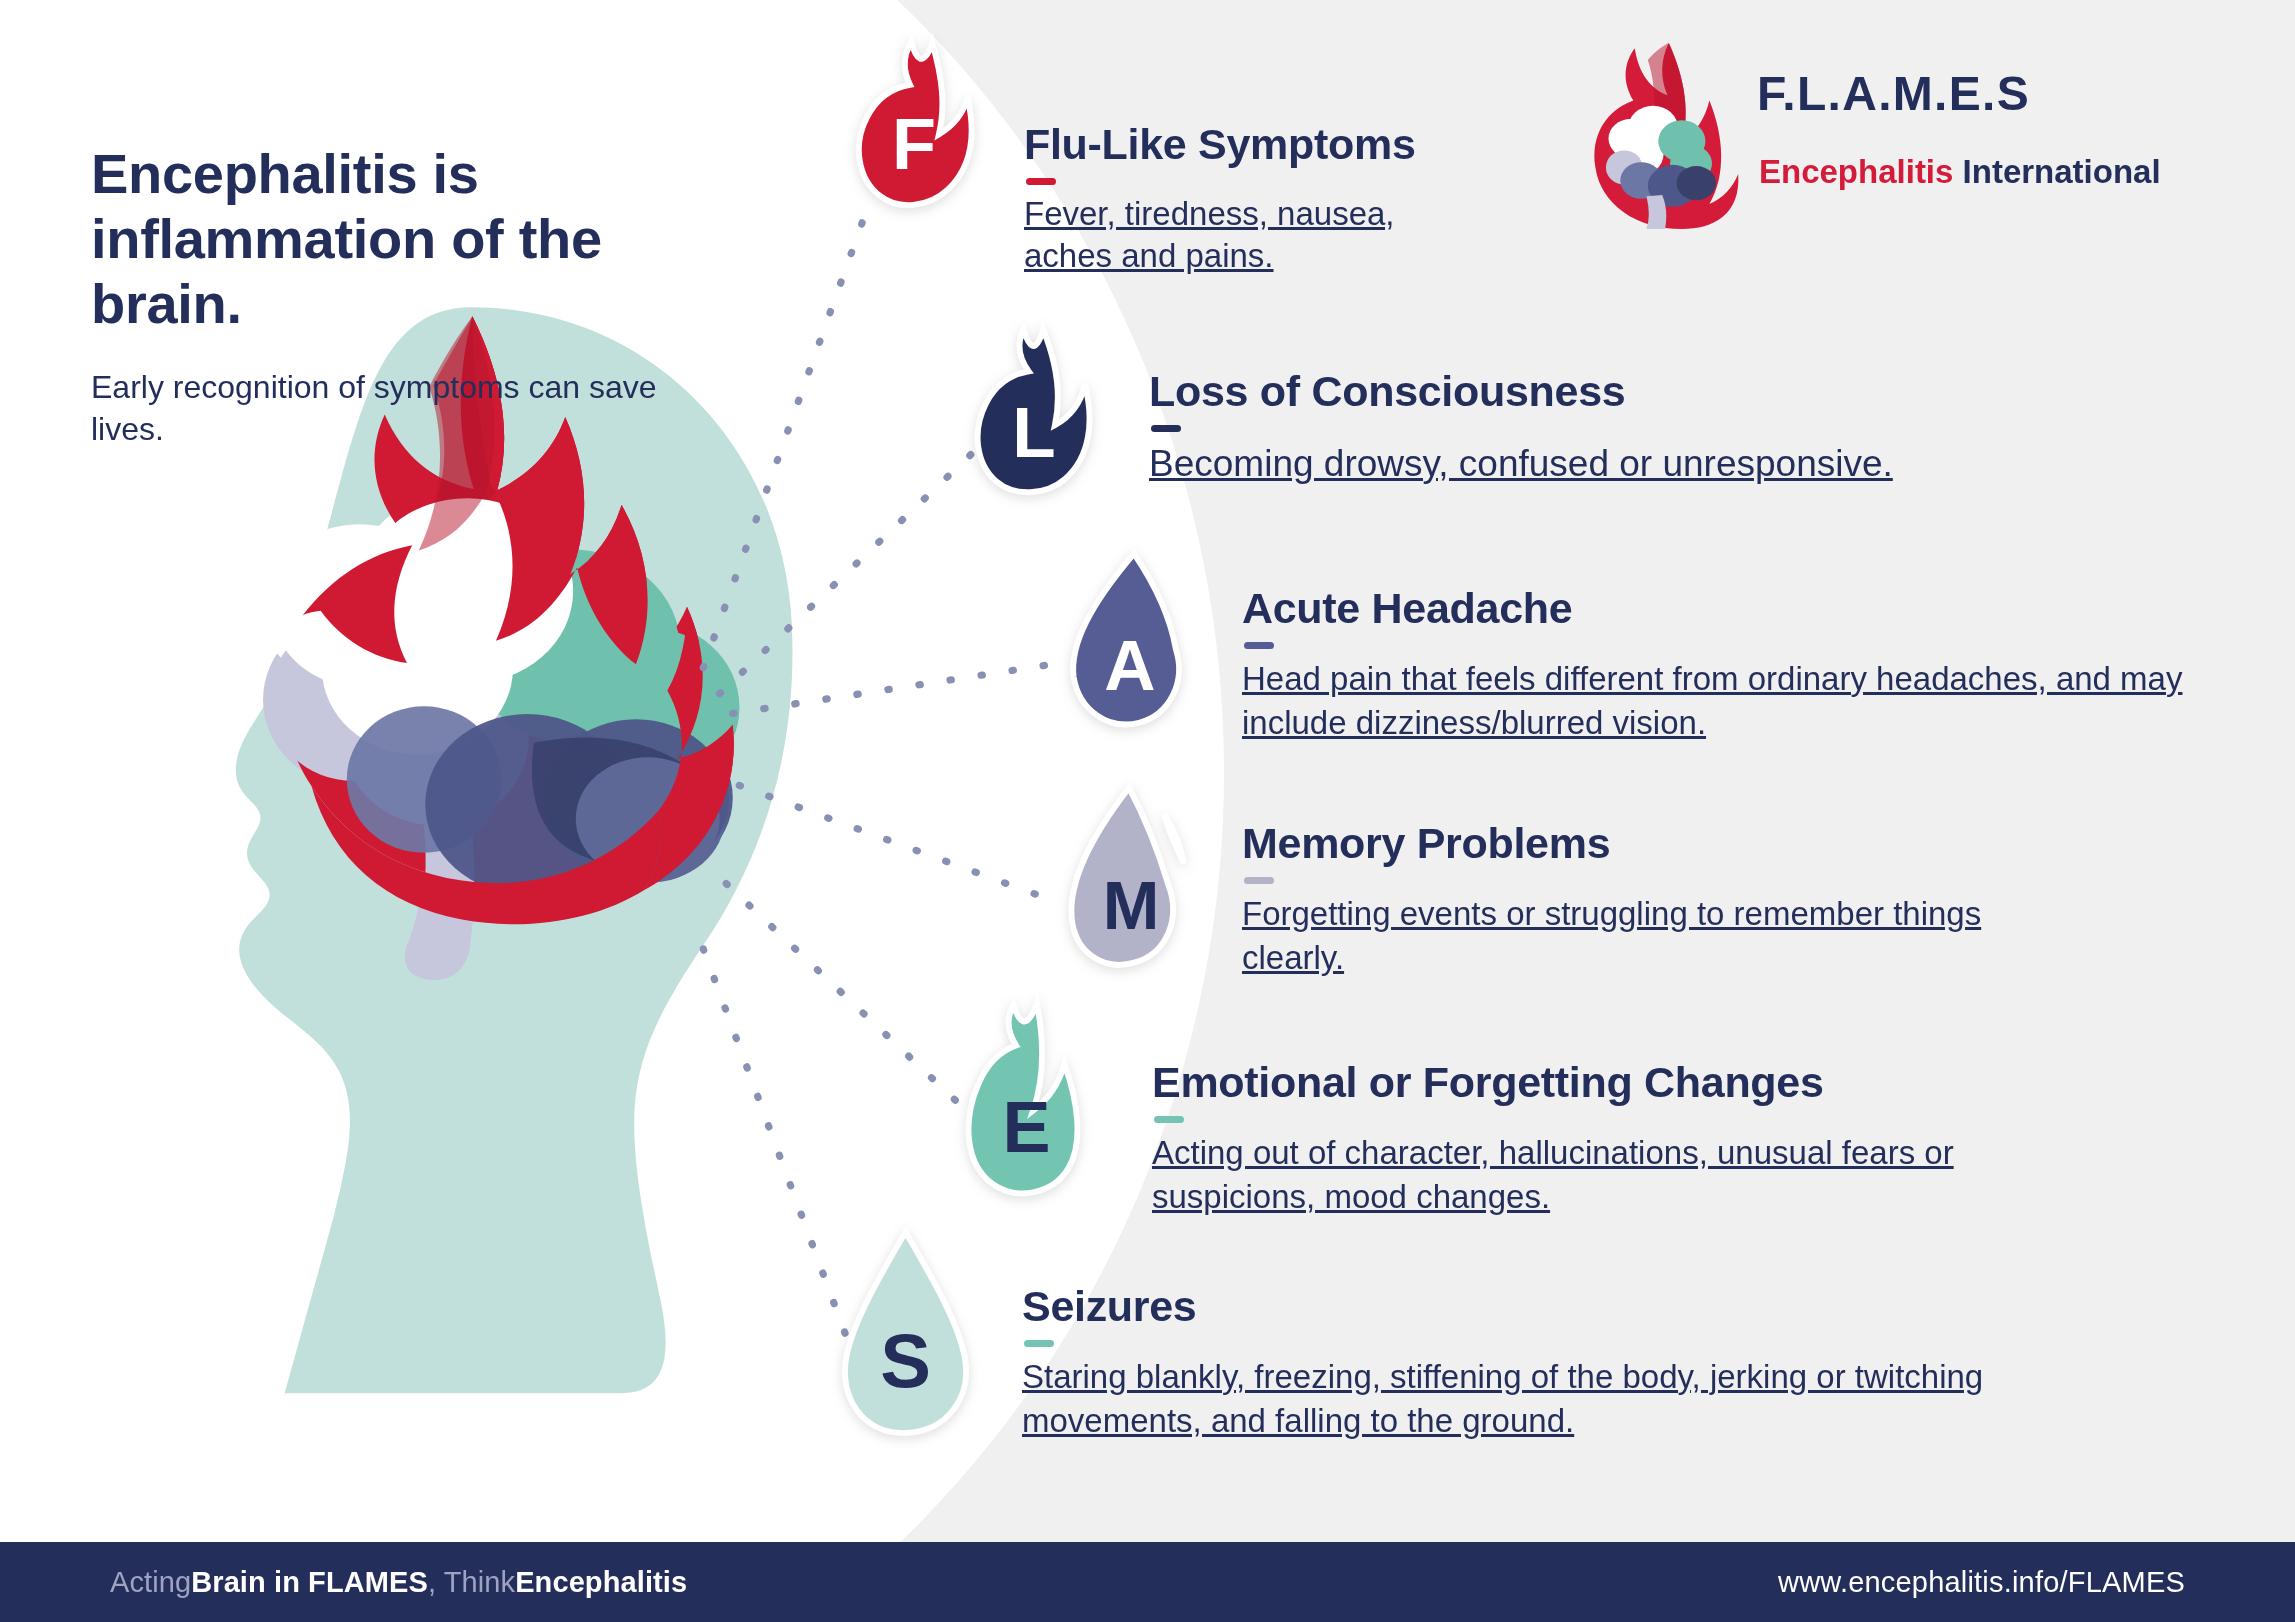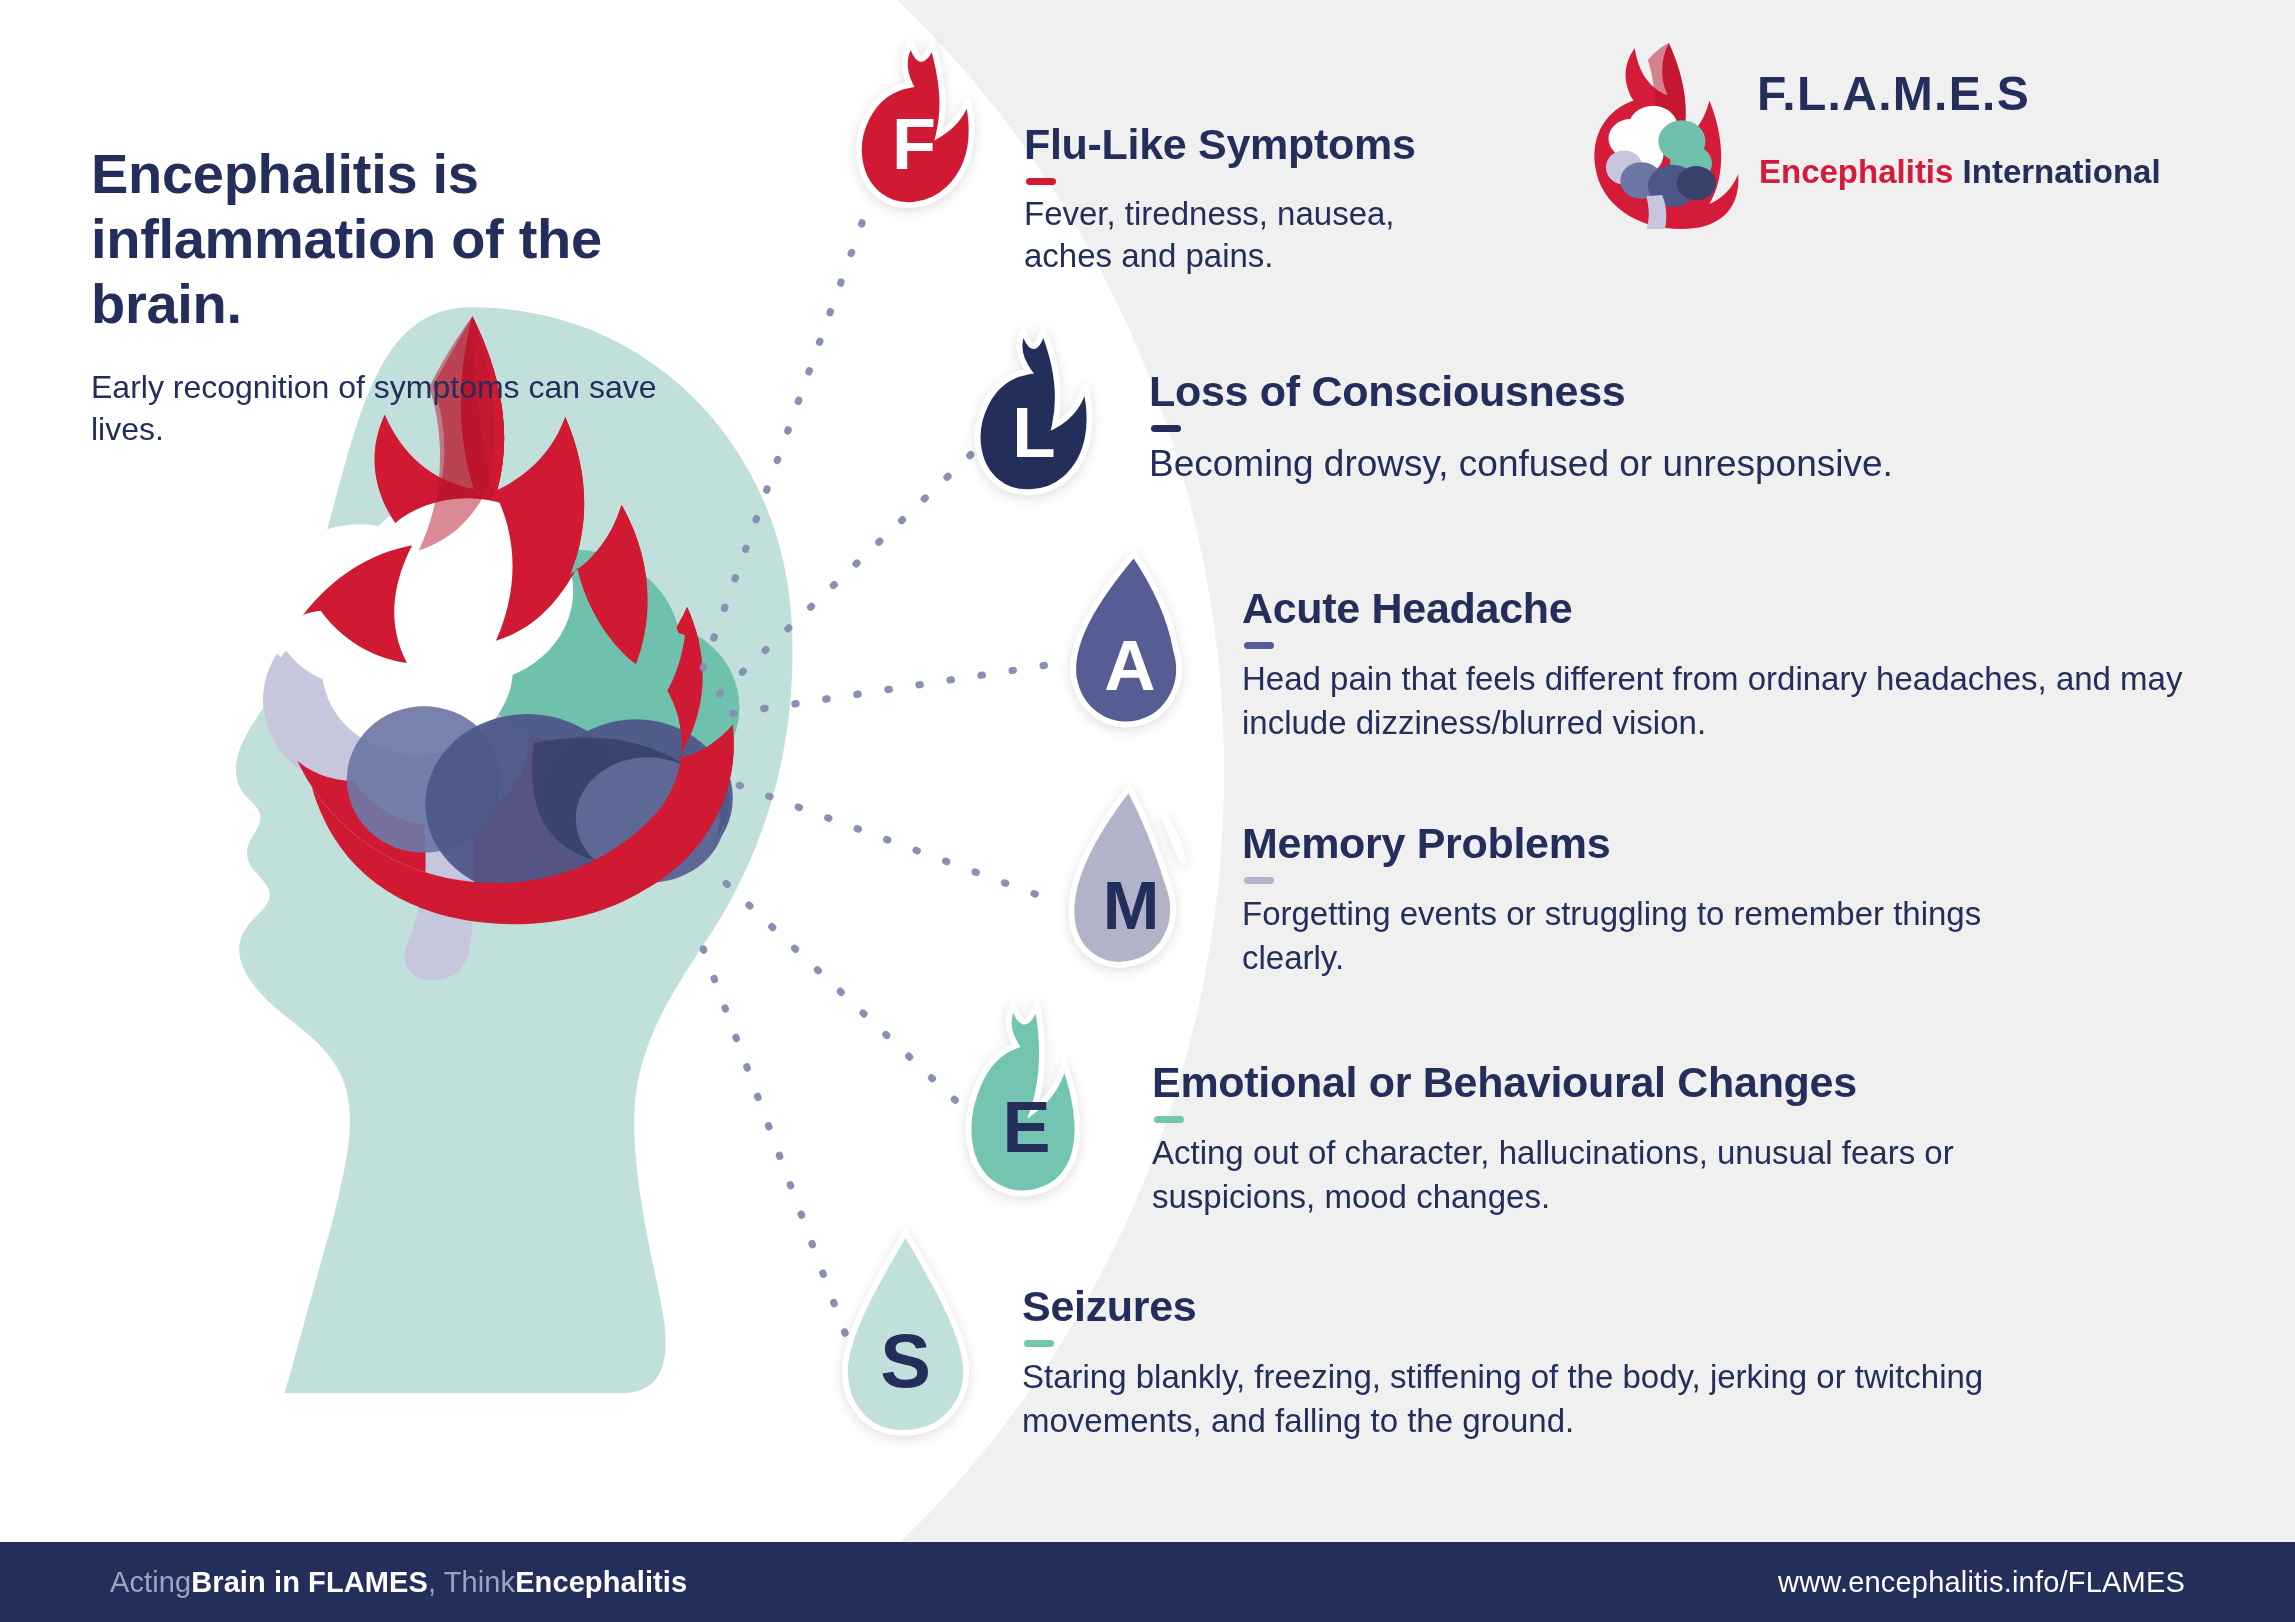--- a/index.html
+++ b/index.html
@@ -43,21 +43,21 @@
   .drop svg { display:block; overflow:visible; }
   .drop .letter {
     position:absolute; inset:0; display:flex; align-items:center; justify-content:center;
     font-weight:700; line-height:1; user-select:none;
   }
 
   
   .row { position:absolute;margin-top:15px; }
   .row .title { color:#242E5B; font-weight:700; letter-spacing:-0.3px; white-space:nowrap; }
   .row .rule  { height:7.2px; width:30px; border-radius:3.9px; margin:8.5px 0 7.9px 2px; }
-  .row .desc  { color:#242E5B; font-weight:400; }
+  .row .desc  { color:#242E5B; font-weight:400;text-decoration:underline; }
 
   
   .logo { position:absolute; left:1590px; top:39px; width:654px; height:190px; }
   .logo-mark { position:absolute; left:0; top:0; width:151px; height:190px; }
   .logo-mark svg { width:100%; height:100%; display:block; }
   .logo-word { position:absolute; left:167px; top:31px; color:#242E5B;
       font-size:48px; font-weight:700; letter-spacing:1.3px; line-height:1; white-space:nowrap; }
   .logo-sub { position:absolute; left:169px; top:116px; font-size:33px; font-weight:700;
       line-height:1; white-space:nowrap; }
   .logo-sub .s1 { color:#D41B39; }
@@ -314,21 +314,21 @@
     <div class="desc" style="font-size:33px; line-height:1.34; max-width:942px;">Head pain that feels different from ordinary headaches, and may include dizziness/blurred vision.</div>
   </div>
 
   <div class="row" style="left:1242px; top:804px; width:916px;">
     <div class="title" style="font-size:43px;">Memory Problems</div>
     <div class="rule" style="background:#B2B3C9;"></div>
     <div class="desc" style="font-size:33px; line-height:1.34; max-width:818px;">Forgetting events or struggling to remember things clearly.</div>
   </div>
 
   <div class="row" style="left:1152px; top:1043px; width:1021px;">
-    <div class="title" style="font-size:43px;">Emotional or Behavioural Changes</div>
+    <div class="title" style="font-size:43px;">Emotional or Forgetting Changes</div>
     <div class="rule" style="background:#74C4B2;"></div>
     <div class="desc" style="font-size:33px; line-height:1.34; max-width:929px;">Acting out of character, hallucinations, unusual fears or suspicions, mood changes.</div>
   </div>
 
   <div class="row" style="left:1022px; top:1267px; width:1060px;">
     <div class="title" style="font-size:43px;">Seizures</div>
     <div class="rule" style="background:#74C4B2;"></div>
     <div class="desc" style="font-size:33px; line-height:1.34; max-width:1021px;">Staring blankly, freezing, stiffening of the body, jerking or twitching movements, and falling to the ground.</div>
   </div>
 

